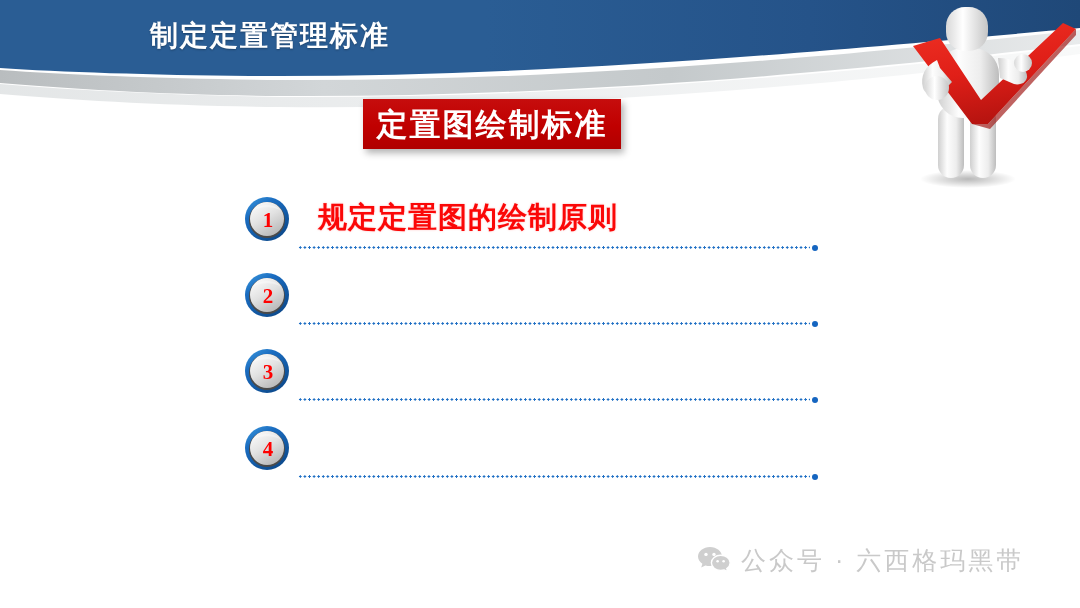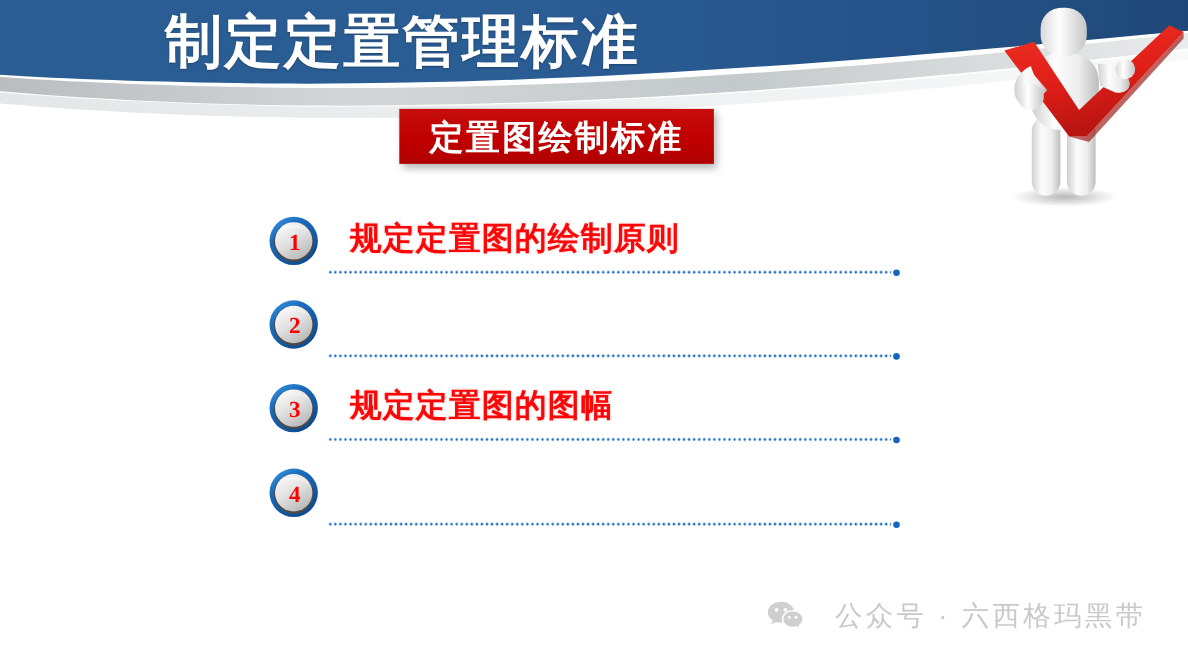--- a/index.html
+++ b/index.html
@@ -31,45 +31,46 @@
     left: 0; top: 0;
     width: 1080px;
     height: 130px;
     display: block;
   }
   .page-title {
     position: absolute;
     left: 150px;
     top: 12px;
     width: 620px;
-    font-size: 52px;
+    font-size: 28px;
     font-weight: bold;
     color: #ffffff;
     letter-spacing: 2px;
     line-height: 52px;
     white-space: nowrap;
     text-shadow: 0 1px 2px rgba(0,0,0,0.28);
+    font-family: Liberation Mono, monospace;
   }
 
   
   .figure-art {
     position: absolute;
     right: 0px;
     top: -4px;
     width: 200px;
     height: 200px;
     pointer-events: none;
   }
 
   
   .red-banner {
     position: absolute;
     left: 363px;
     top: 99px;
-    width: 286px;
+    width: 258px;
     height: 50px;
     background: linear-gradient(180deg, #c60d0d 0%, #c00000 55%, #b00000 100%);
     box-shadow: 3px 4px 7px rgba(0,0,0,0.30);
     display: flex;
     align-items: center;
     justify-content: center;
   }
   .red-banner-text {
     font-family: "Liberation Serif", "DejaVu Serif", serif;
     font-size: 31px;
@@ -154,21 +155,21 @@
     background: #1565c0;
   }
 
   
   .watermark {
     position: absolute;
     left: 697px;
     top: 546px;
     display: flex;
     align-items: center;
-    gap: 28px;
+    gap: 10px;
   }
   .wm-text {
     font-size: 25px;
     color: #c9c9c9;
     letter-spacing: 3px;
     white-space: nowrap;
     line-height: 1;
   }
 </style>
 </head>
@@ -306,21 +307,20 @@
     <div class="list-row" style="top:347px;">
       <div class="badge">
         <svg viewBox="0 0 48 48" width="48" height="48">
           <circle cx="24" cy="24" r="22" fill="url(#ringG1)"></circle>
           <circle cx="24" cy="25" r="18" fill="#4a4a4a"></circle>
           <circle cx="24" cy="24" r="17" fill="url(#innerG1)"></circle>
           <path d="M10,16 C14,8 34,8 38,16 C32,11 16,11 10,16 Z" fill="#ffffff" opacity="0.35"></path>
         </svg>
         <span class="badge-num">3</span>
       </div>
-      <div class="row-text">规定定置图的图幅</div>
       <div class="row-rule">
         <span class="dots"></span>
         <span class="end-dot"></span>
       </div>
     </div>
 
     <div class="list-row" style="top:424px;">
       <div class="badge">
         <svg viewBox="0 0 48 48" width="48" height="48">
           <circle cx="24" cy="24" r="22" fill="url(#ringG1)"></circle>

